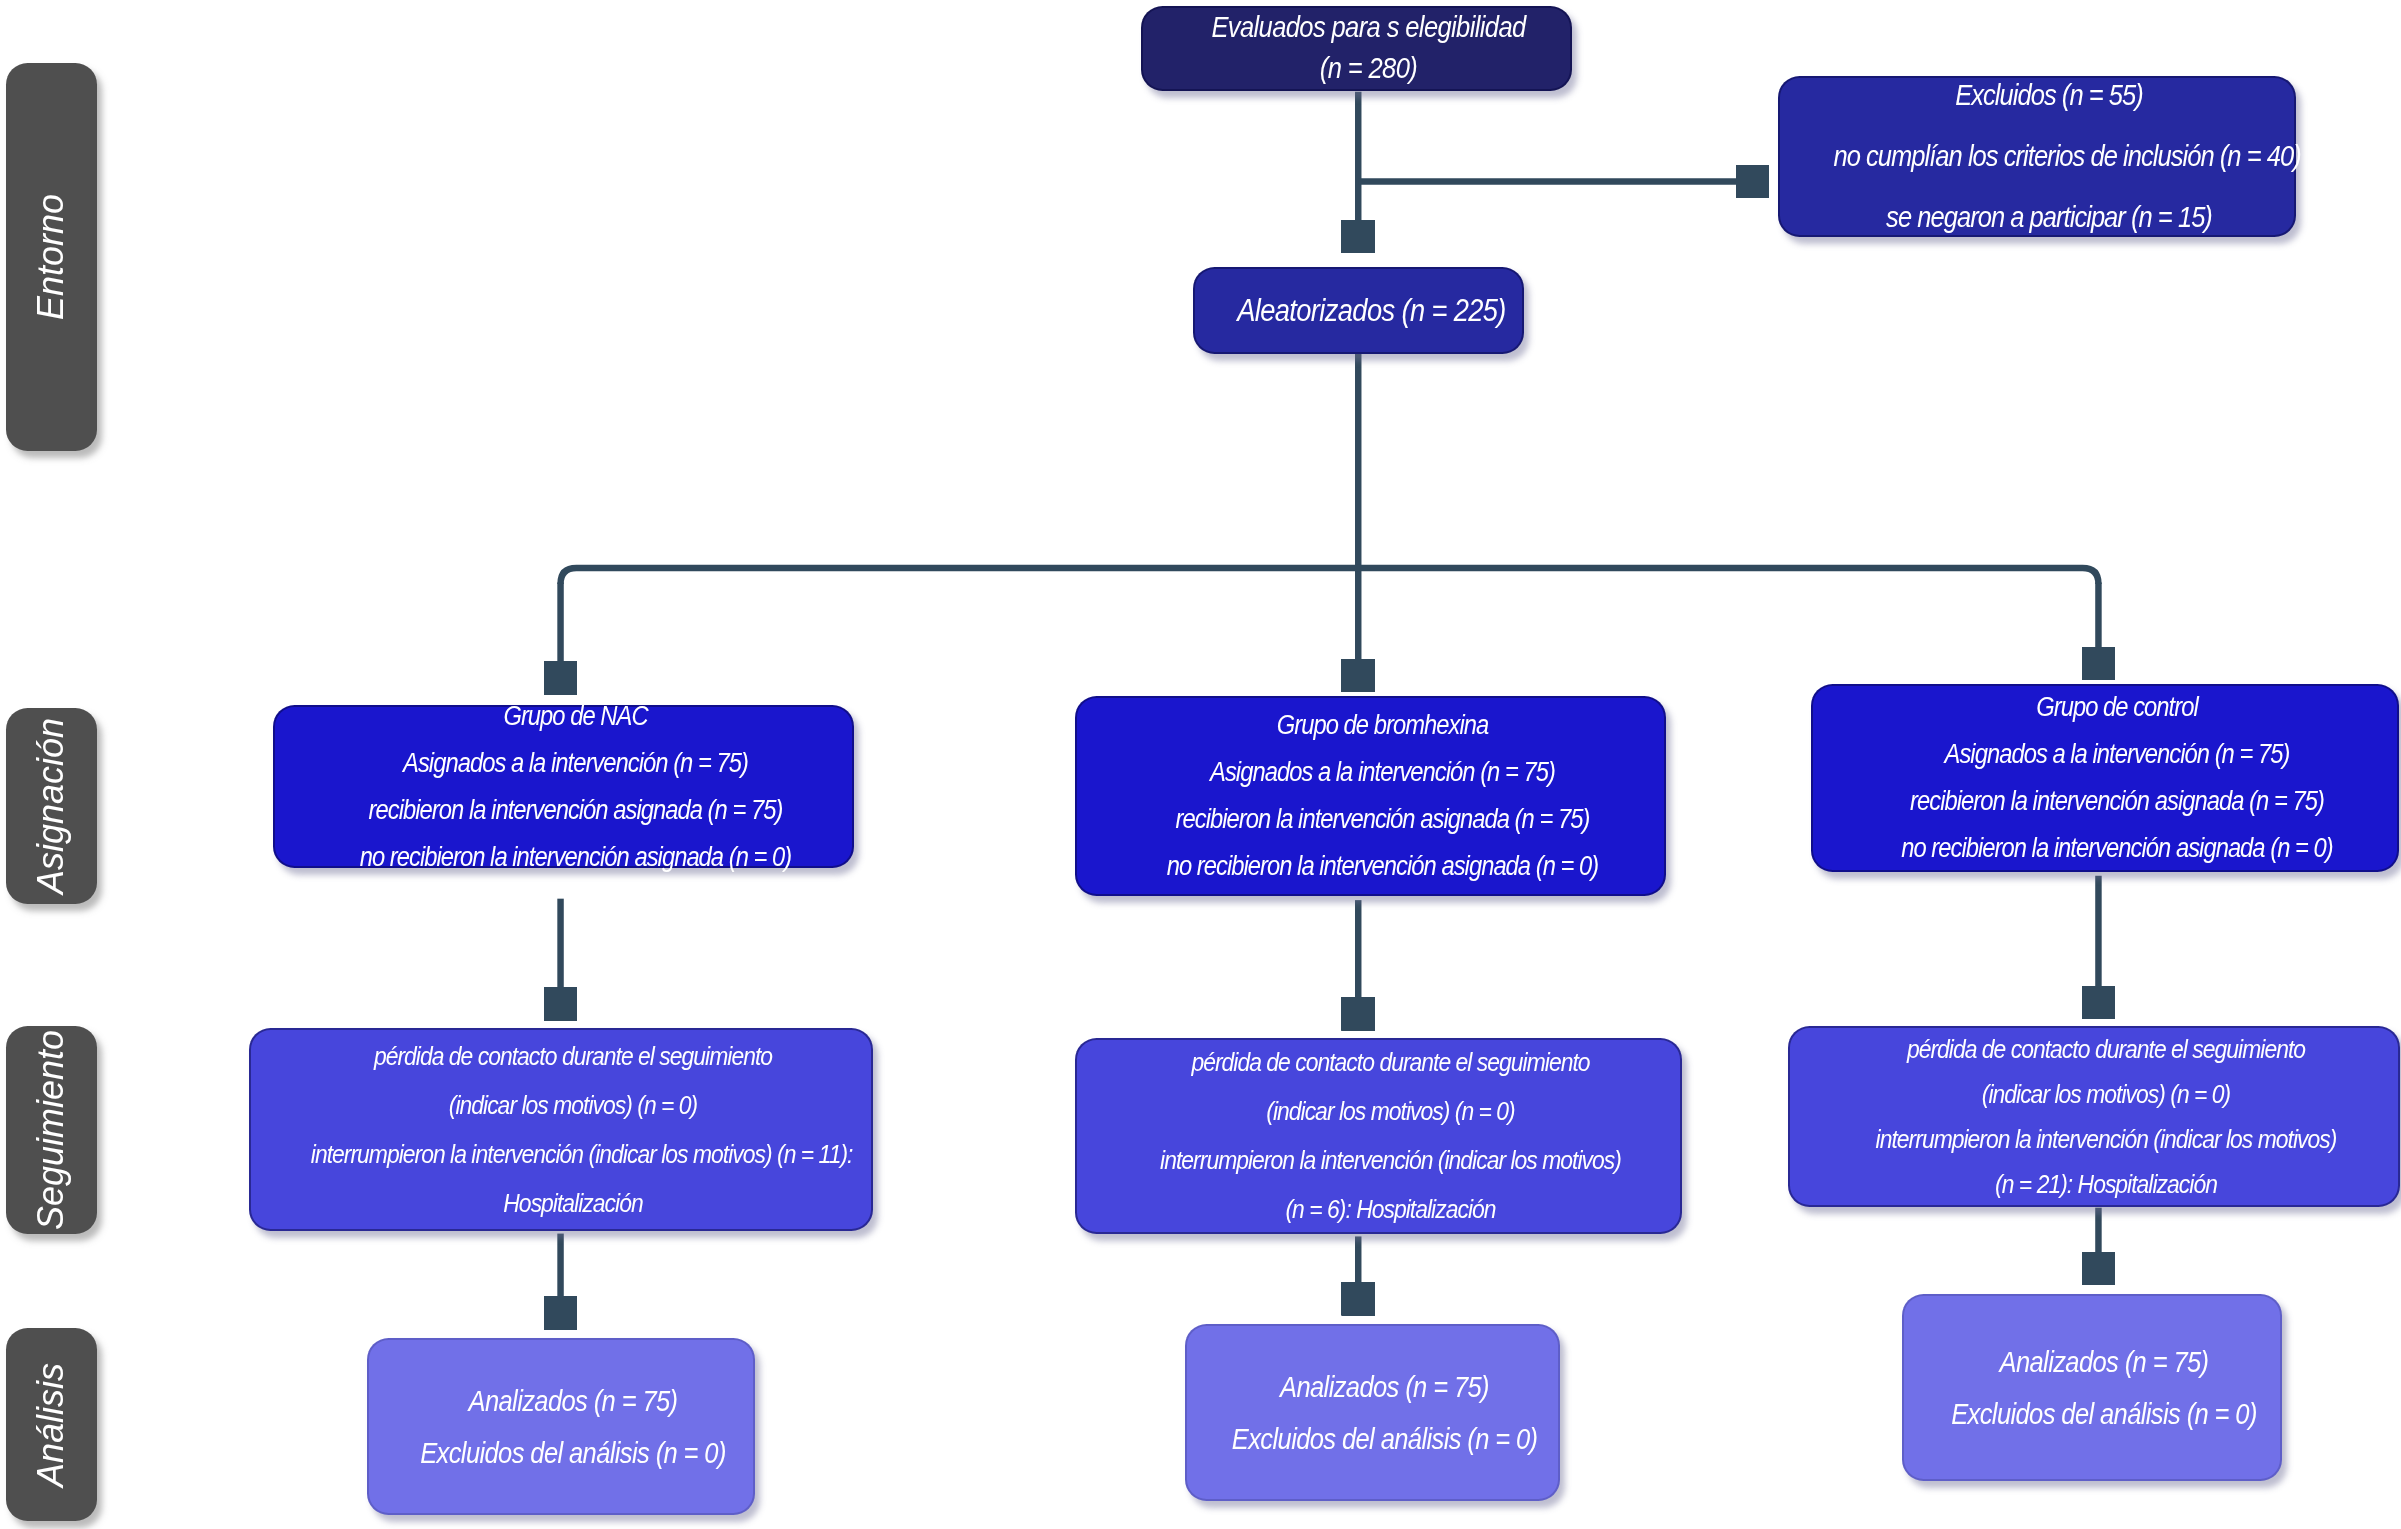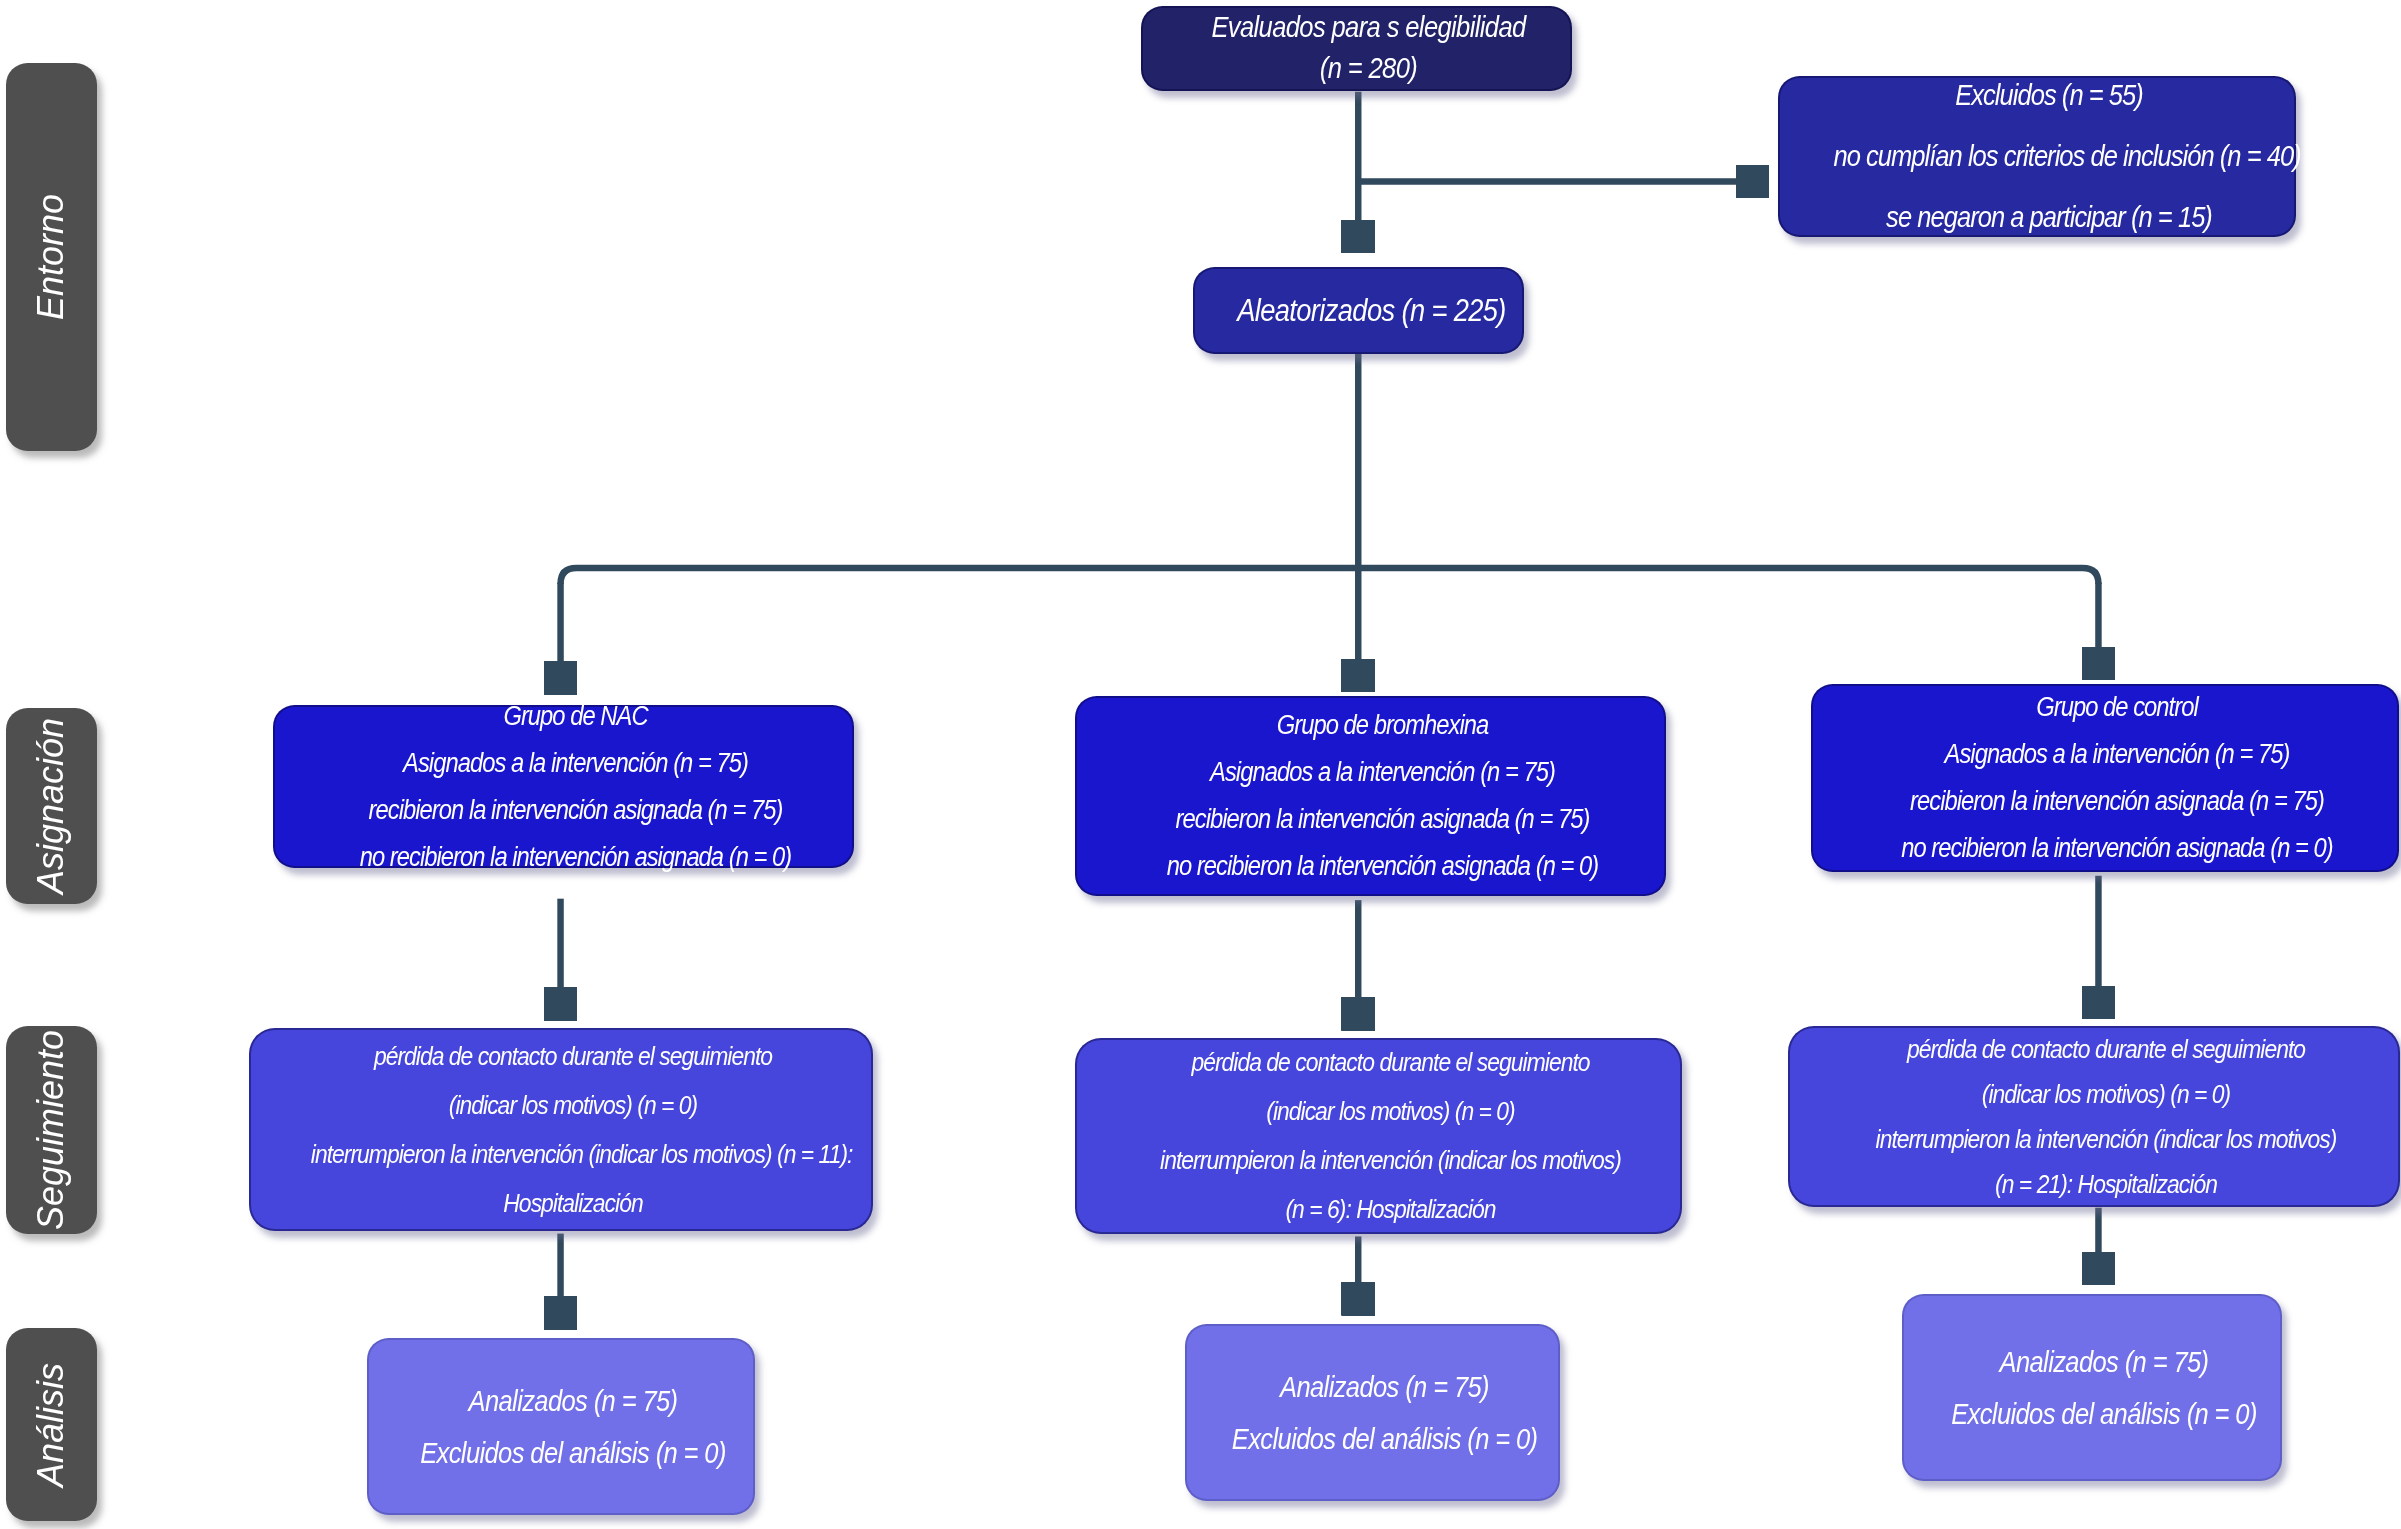--- a/index.html
+++ b/index.html
@@ -25,21 +25,21 @@
   }
   .node-line{
     width:100%;
     white-space:nowrap;
     transform:scaleX(.88);
     transform-origin:center;
   }
   .box-assessed   {background:#222269;}
   .box-secondary  {background:#2629a0;}
   .box-alloc      {background:#1a16cd;}
-  .box-follow     {background:#4746dc;border-radius:26px;}
+  .box-follow     {background:#4746dc;}
   .box-analysis   {background:#7170e8;border:2.2px solid rgba(60,60,140,.35);}
   .fs-assessed  .node-line{font-size:29px;line-height:41px;letter-spacing:-0.7px;}
   .fs-excluded  .node-line{font-size:29px;line-height:53px;letter-spacing:-1.1px;}
   .fs-random    .node-line{font-size:31px;line-height:35px;letter-spacing:-0.7px;}
   .fs-alloc     .node-line{font-size:27px;line-height:47px;letter-spacing:-1.1px;}
   .fs-follow    .node-line{font-size:26px;line-height:49px;letter-spacing:-1.1px;}
   .fs-follow-c  .node-line{font-size:26px;line-height:45px;letter-spacing:-1.1px;}
   .fs-analysis  .node-line{font-size:29px;line-height:52px;letter-spacing:-0.7px;}
   .stage-label{
     position:absolute;

